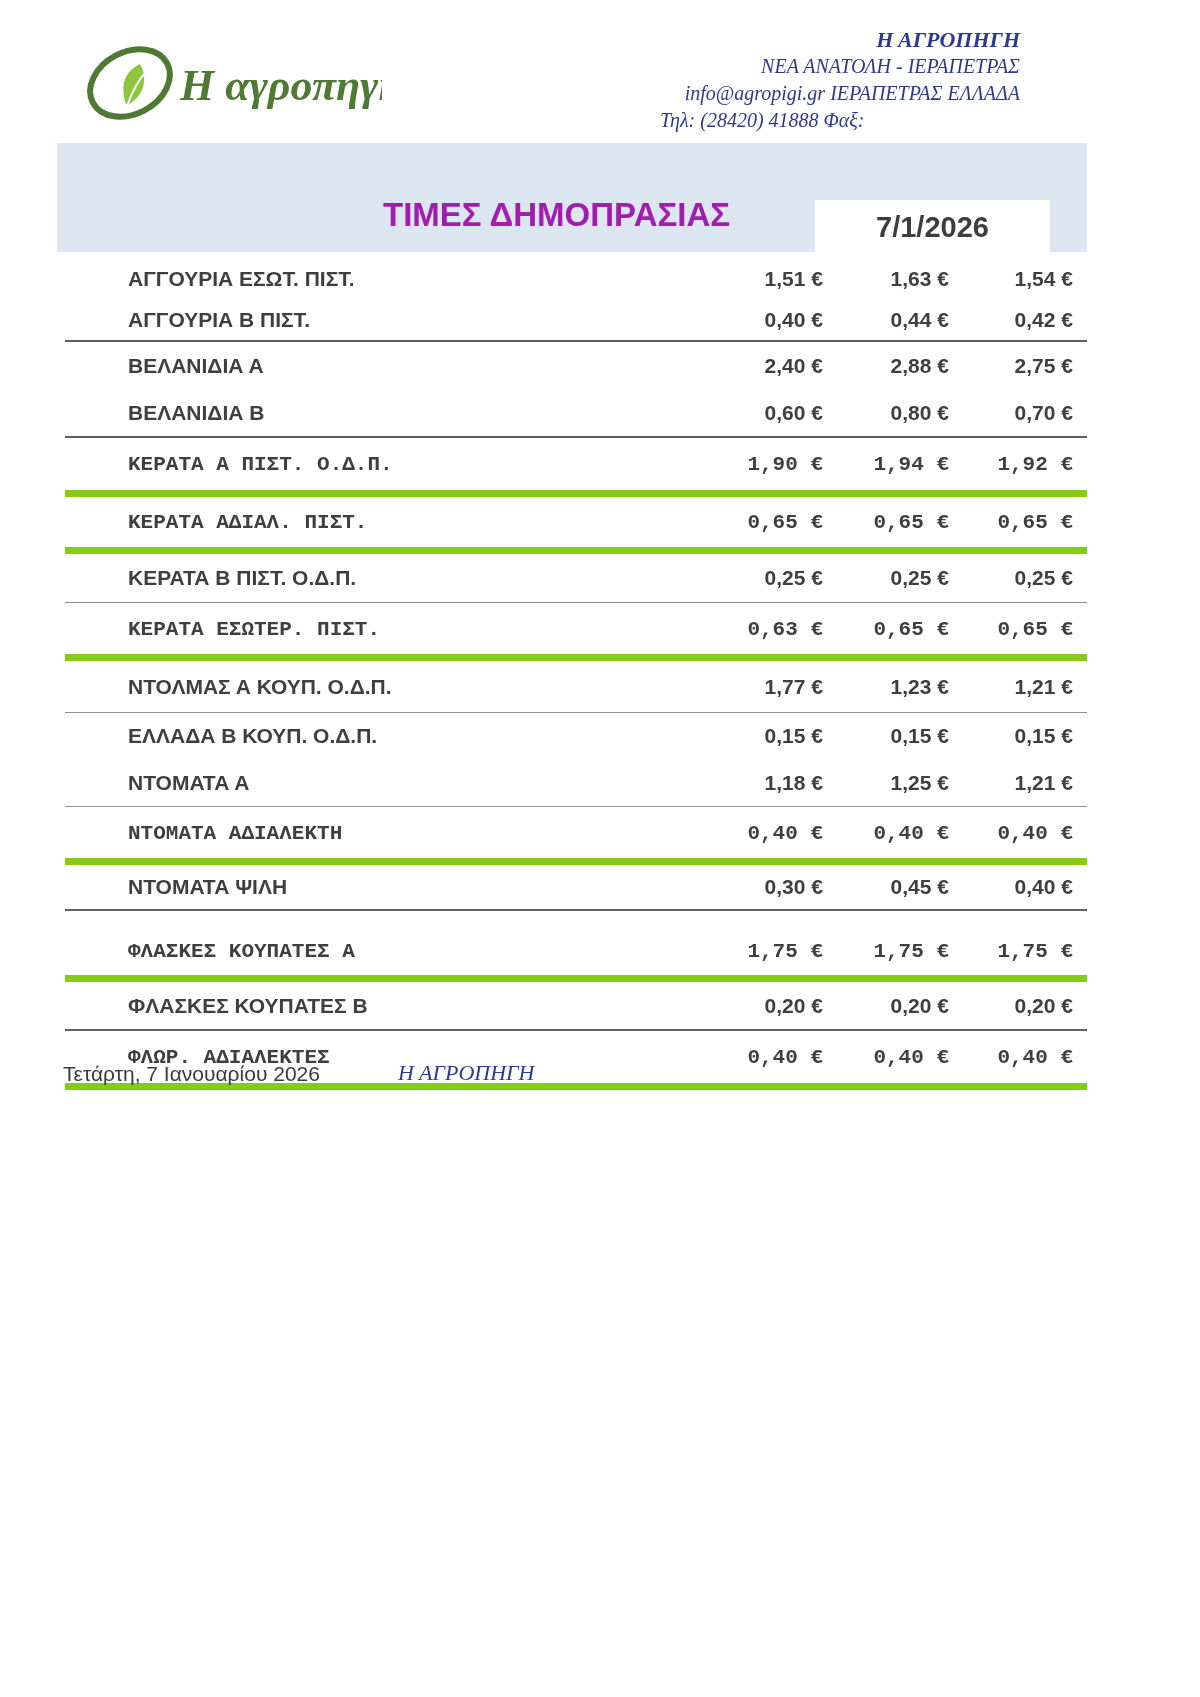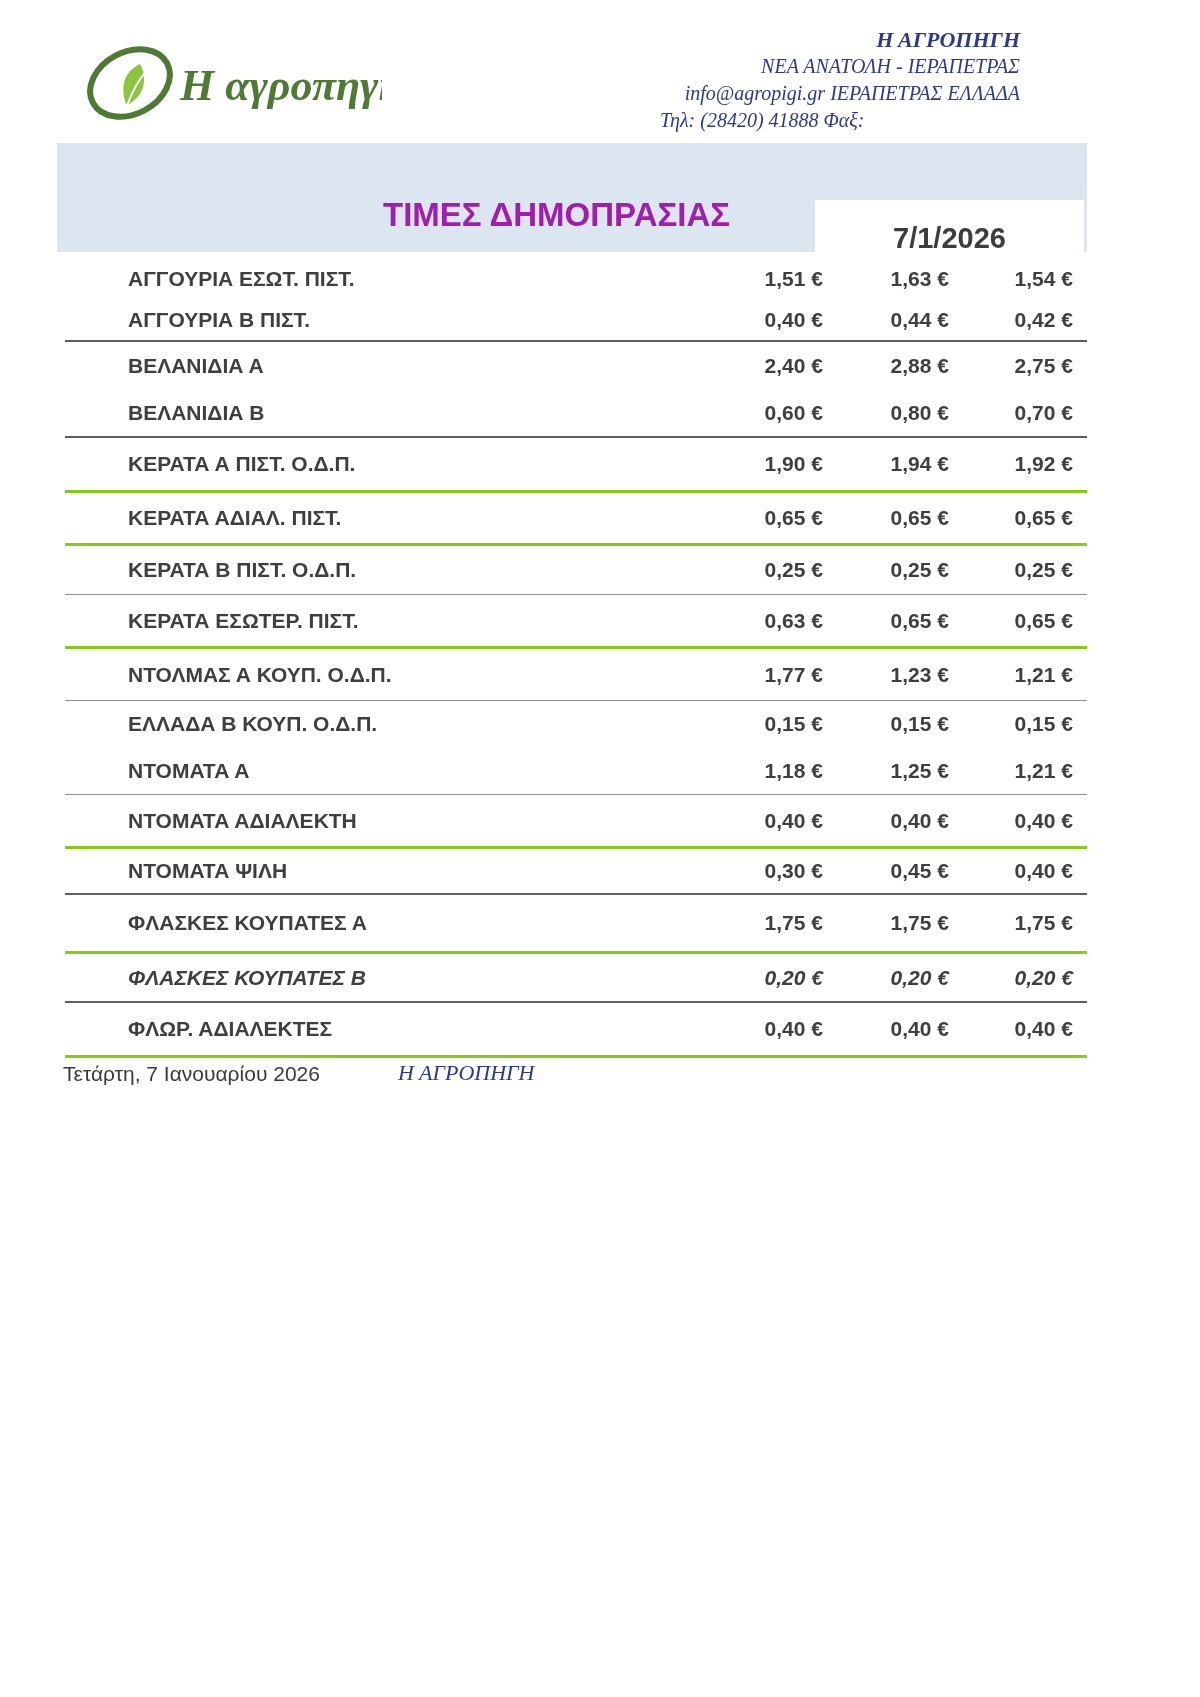--- a/index.html
+++ b/index.html
@@ -13,39 +13,39 @@
   .letterhead{position:absolute;left:600px;top:26px;width:420px;text-align:right;
               font-family:"Liberation Serif","DejaVu Serif",serif;font-style:italic;
               color:#2b3990;font-size:20px;line-height:27px;}
   .letterhead .lh-company{font-weight:bold;font-size:22px;}
   .letterhead .lh-line4{text-align:left;padding-left:60px;}
 
   
   .title-band{position:absolute;left:57px;top:143px;width:1030px;height:109px;background:#dce6f1;}
   .doc-title{position:absolute;left:383px;top:196px;font-size:33px;font-weight:bold;color:#a21caf;
              letter-spacing:0px;}
-  .date-box{position:absolute;left:815px;top:200px;width:269px;height:55px;background:#ffffff;
-            display:flex;align-items:flex-end;justify-content:center;
+  .date-box{position:absolute;left:815px;top:200px;width:235px;height:55px;background:#ffffff;
+            display:flex;align-items:center;justify-content:center;
             font-size:29px;font-weight:bold;color:#3d3d3d;}
 
   
   .price-table{position:absolute;left:65px;top:258px;width:1022px;}
   .head-band{position:relative;margin-left:283px;width:635px;height:34px;background:#f1f1f1;
              border-bottom:3px solid #1a1a1a;}
   .head-band .hl{position:absolute;top:50%;transform:translateY(-50%);
                  font-size:22px;font-weight:bold;color:#1a1a1a;
                  text-decoration:underline;text-decoration-thickness:2px;}
   .hl-product{left:6px;}
   .hl-min{right:149px;}
   .hl-max{right:5px;}
 
   .grp{position:relative;width:100%;}
   .grp.thin{border-bottom:1px solid #8f8f8f;}
   .grp.med{border-bottom:2px solid #5f5f5f;}
-  .grp.thick{border-bottom:3px solid #84cc16;}
+  .grp.thick{border-bottom:7px solid #84cc16;font-family:Liberation Mono, monospace;}
   .row{position:relative;width:100%;}
   .row span{position:absolute;top:50%;transform:translateY(-50%);
             font-size:21px;font-weight:bold;color:#3f3f3f;white-space:nowrap;}
   .cell-product{left:63px;}
   .cell-min{right:264px;}
   .cell-max{right:138px;}
   .cell-avg{right:14px;}
 
   
   .footer-date{position:absolute;left:63px;top:1062px;font-size:21px;color:#3a3a3a;}
@@ -174,29 +174,29 @@
         </div>
         <div class="grp med">
           <div class="row" style="height: 44px;">
             <span class="cell-product">ΝΤΟΜΑΤΑ ΨΙΛΗ</span>
             <span class="cell-min">0,30 €</span>
             <span class="cell-max">0,45 €</span>
             <span class="cell-avg">0,40 €</span>
           </div>
         </div>
         <div class="grp thick">
-          <div class="row" style="height: 56px;">
+          <div class="row" style="height: 48px; margin-top: 16px;">
             <span class="cell-product">ΦΛΑΣΚΕΣ ΚΟΥΠΑΤΕΣ Α</span>
             <span class="cell-min">1,75 €</span>
             <span class="cell-max">1,75 €</span>
             <span class="cell-avg">1,75 €</span>
           </div>
         </div>
         <div class="grp med">
-          <div class="row" style="height: 47px; font-style: italic;">
+          <div class="row" style="height: 47px;">
             <span class="cell-product">ΦΛΑΣΚΕΣ ΚΟΥΠΑΤΕΣ Β</span>
             <span class="cell-min">0,20 €</span>
             <span class="cell-max">0,20 €</span>
             <span class="cell-avg">0,20 €</span>
           </div>
         </div>
         <div class="grp thick">
           <div class="row" style="height: 52px;">
             <span class="cell-product">ΦΛΩΡ. ΑΔΙΑΛΕΚΤΕΣ</span>
             <span class="cell-min">0,40 €</span>

